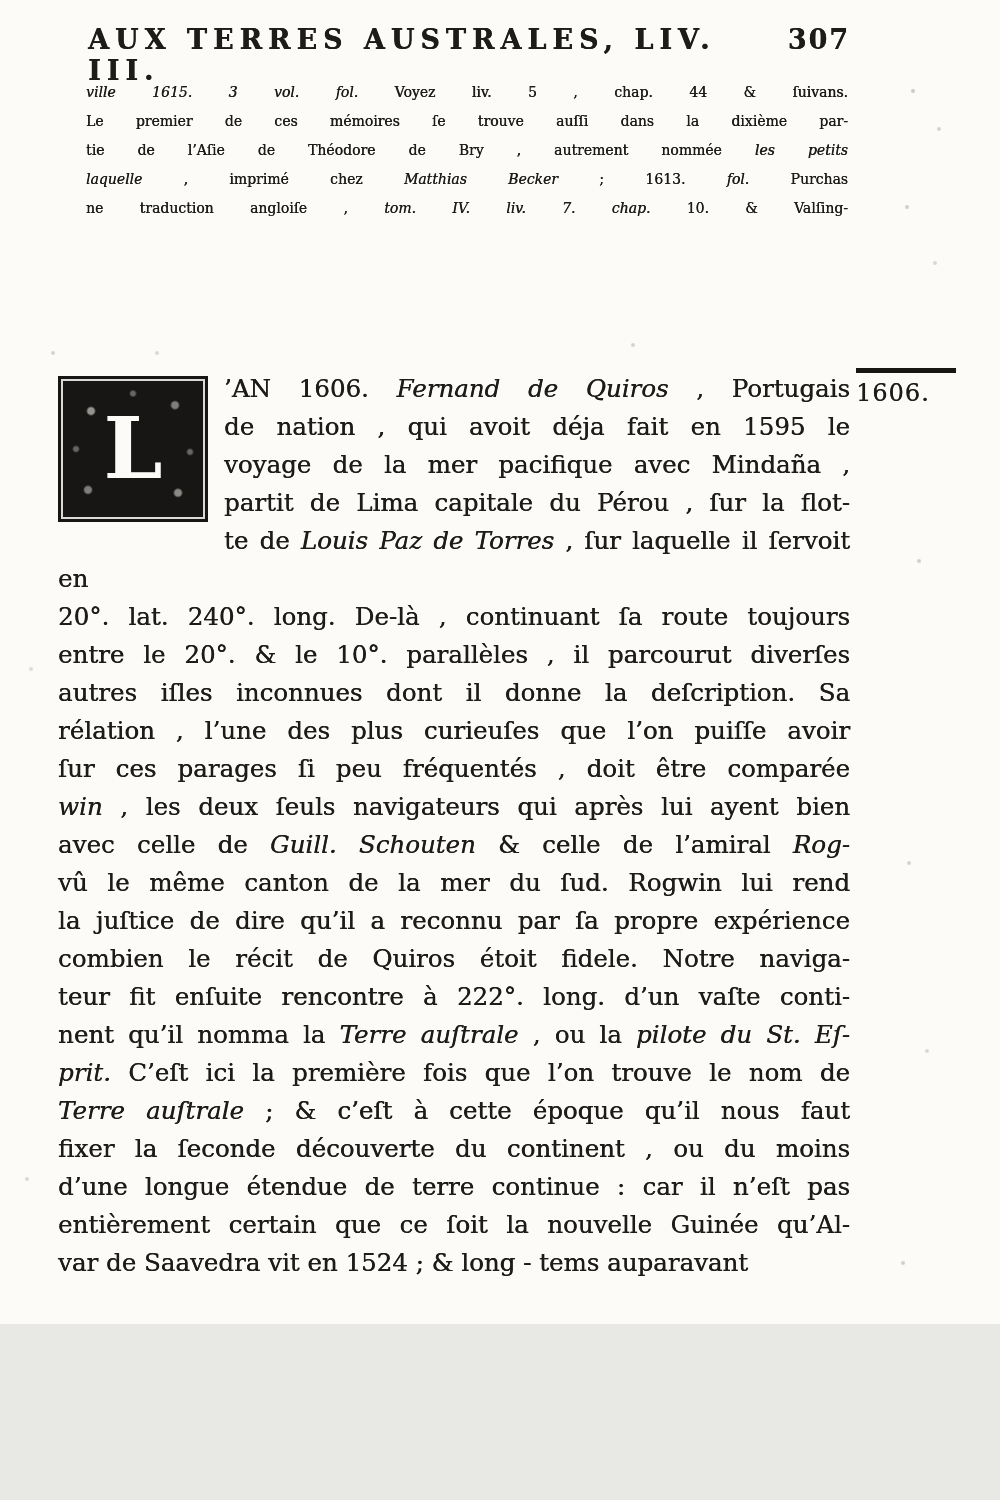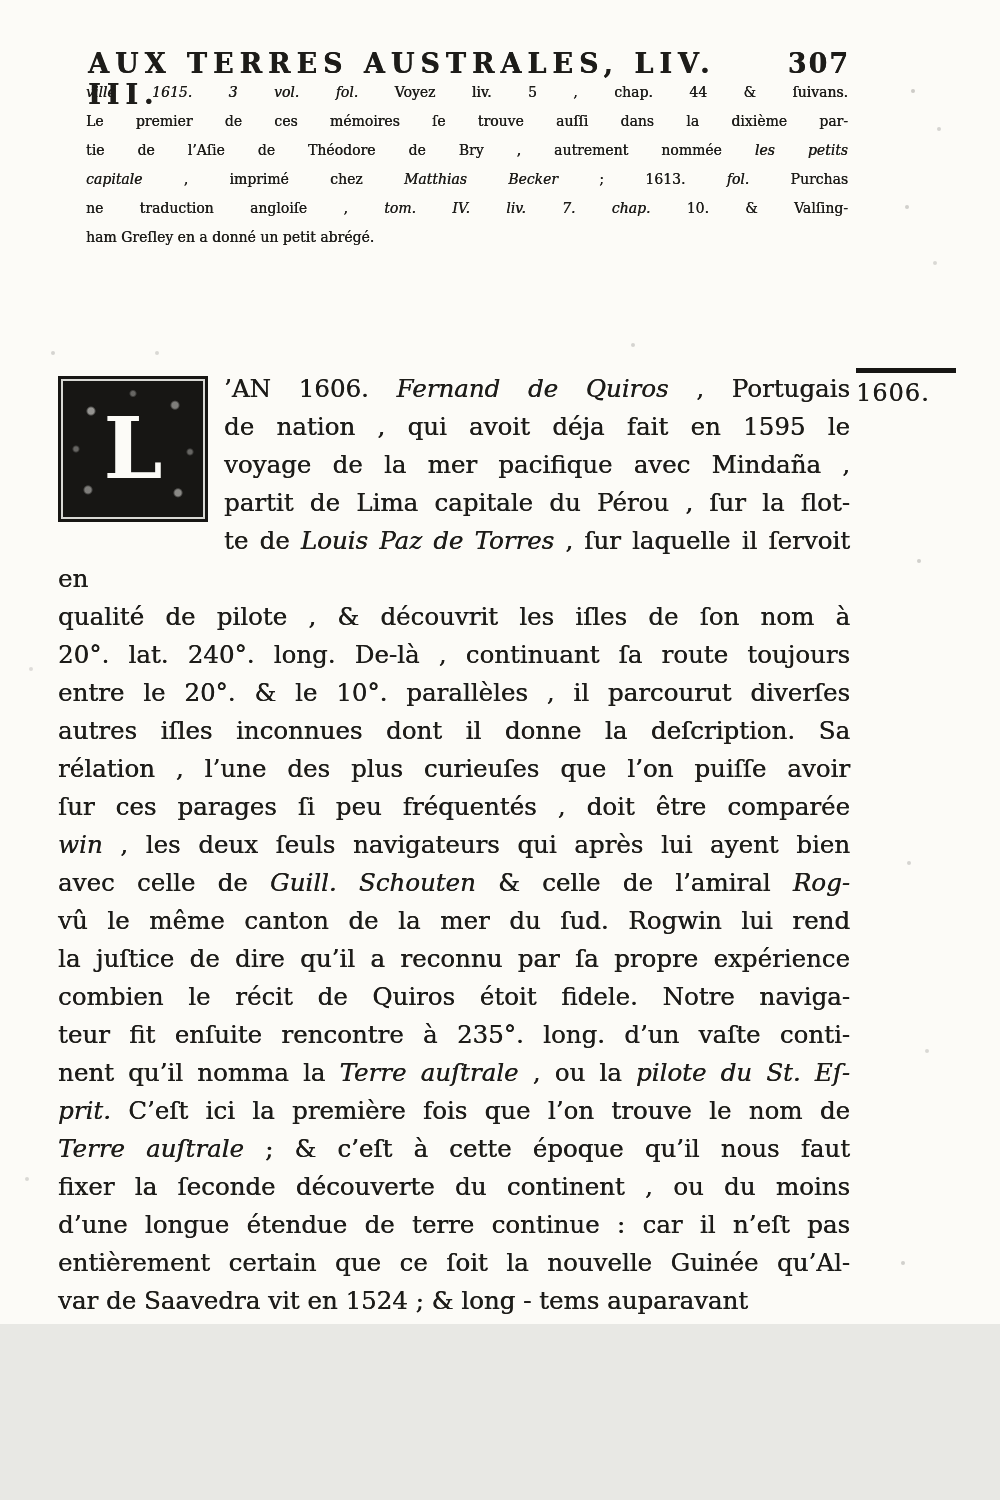--- a/index.html
+++ b/index.html
@@ -15,21 +15,21 @@
   }
   .page *{box-sizing:border-box;}
   .it{font-style:italic;}
   
   .running-head{
     position:absolute;top:24px;left:88px;width:762px;
     display:flex;justify-content:space-between;align-items:baseline;
     font-weight:bold;font-size:27px;letter-spacing:6px;
     text-shadow:0.4px 0 0 currentColor;
   }
-  .running-head .folio{letter-spacing:2px;margin-top:24px;}
+  .running-head .folio{letter-spacing:2px;}
   
   .intro{
     position:absolute;top:78px;left:86px;width:762px;
     font-size:14px;line-height:29px;
     text-shadow:0.3px 0 0 currentColor;
   }
   
   .main{
     position:absolute;top:370px;left:58px;width:792px;
     font-size:24.5px;line-height:38px;
@@ -101,52 +101,50 @@
 
   <header class="running-head">
     <span>AUX TERRES AUSTRALES, LIV. III.</span>
     <span class="folio">307</span>
   </header>
 
   <section class="intro">
       <div class="line"><span class="it">ville 1615. 3 vol. fol. </span><span>Voyez liv. 5 , chap. 44 &amp; ſuivans.</span></div>
       <div class="line"><span>Le premier de ces mémoires ſe trouve auſſi dans la dixième par-</span></div>
       <div class="line"><span>tie de l’Aſie de Théodore de Bry , autrement nommée </span><span class="it">les petits</span></div>
-      <div class="line"><span class="it">capitale</span><span> , imprimé chez </span><span class="it">Matthias Becker</span><span> ; 1613. </span><span class="it">fol.</span><span> Purchas</span></div>
+      <div class="line"><span class="it">laquelle</span><span> , imprimé chez </span><span class="it">Matthias Becker</span><span> ; 1613. </span><span class="it">fol.</span><span> Purchas</span></div>
       <div class="line"><span>ne traduction angloiſe , </span><span class="it">tom. IV. liv. 7. chap.</span><span> 10. &amp; Valſing-</span></div>
-      <div class="line last"><span>ham Greſley en a donné un petit abrégé.</span></div>
     </section>
 
   <aside class="margin-note">
     <div class="margin-rule"></div>
     <div class="margin-year">1606.</div>
   </aside>
 
   <section class="main">
     <div class="dropcap">
       <span class="dropcap-letter">L</span>
     </div>
     <div>
         <div class="line"><span>’AN 1606. </span><span class="it">Fernand de Quiros</span><span> , Portugais</span></div>
         <div class="line"><span>de nation , qui avoit déja fait en 1595 le</span></div>
         <div class="line"><span>voyage de la mer pacifique avec Mindaña ,</span></div>
         <div class="line"><span>partit de Lima capitale du Pérou , ſur la flot-</span></div>
         <div class="line"><span>te de </span><span class="it">Louis Paz de Torres</span><span> , ſur laquelle il ſervoit en</span></div>
-        <div class="line"><span>qualité de pilote , &amp; découvrit les iſles de ſon nom à</span></div>
         <div class="line"><span>20°. lat. 240°. long. De-là , continuant ſa route toujours</span></div>
         <div class="line"><span>entre le 20°. &amp; le 10°. parallèles , il parcourut diverſes</span></div>
         <div class="line"><span>autres iſles inconnues dont il donne la deſcription. Sa</span></div>
         <div class="line"><span>rélation , l’une des plus curieuſes que l’on puiſſe avoir</span></div>
         <div class="line"><span>ſur ces parages ſi peu fréquentés , doit être comparée</span></div>
         <div class="line"><span class="it">win</span><span> , les deux ſeuls navigateurs qui après lui ayent bien</span></div>
         <div class="line"><span>avec celle de </span><span class="it">Guill. Schouten</span><span> &amp; celle de l’amiral </span><span class="it">Rog-</span></div>
         <div class="line"><span>vû le même canton de la mer du ſud. Rogwin lui rend</span></div>
         <div class="line"><span>la juſtice de dire qu’il a reconnu par ſa propre expérience</span></div>
         <div class="line"><span>combien le récit de Quiros étoit fidele. Notre naviga-</span></div>
-        <div class="line"><span>teur fit enſuite rencontre à 235°. long. d’un vaſte conti-</span></div>
+        <div class="line"><span>teur fit enſuite rencontre à 222°. long. d’un vaſte conti-</span></div>
         <div class="line"><span>nent qu’il nomma la </span><span class="it">Terre auſtrale</span><span> , ou la </span><span class="it">pilote du St. Eſ-</span></div>
         <div class="line"><span class="it">prit.</span><span> C’eſt ici la première fois que l’on trouve le nom de</span></div>
         <div class="line"><span class="it">Terre auſtrale</span><span> ; &amp; c’eſt à cette époque qu’il nous faut</span></div>
         <div class="line"><span>fixer la ſeconde découverte du continent , ou du moins</span></div>
         <div class="line"><span>d’une longue étendue de terre continue : car il n’eſt pas</span></div>
         <div class="line"><span>entièrement certain que ce ſoit la nouvelle Guinée qu’Al-</span></div>
         <div class="line last"><span>var de Saavedra vit en 1524 ; &amp; long - tems auparavant</span></div>
       </div>
   </section>
 

